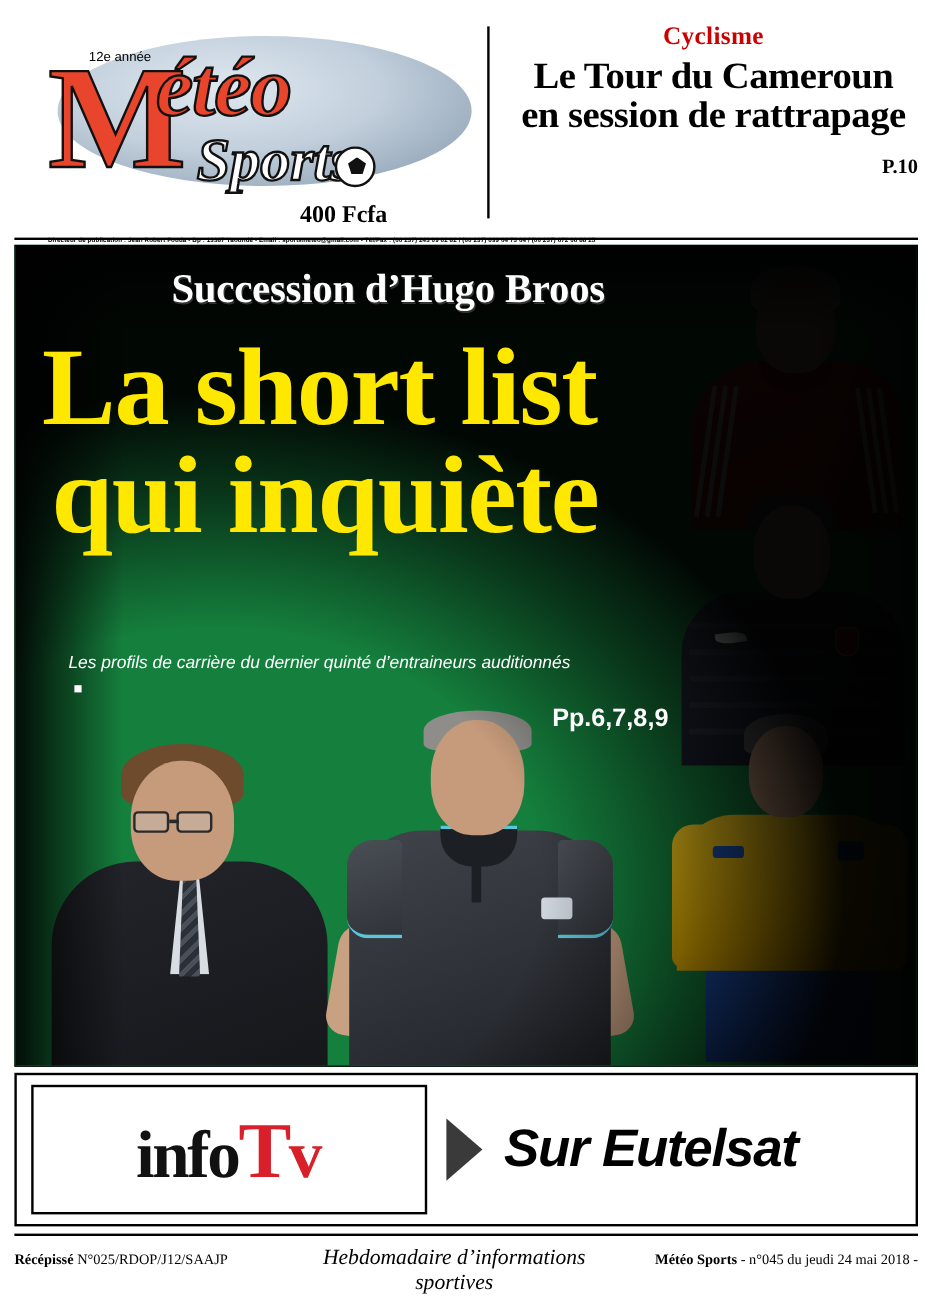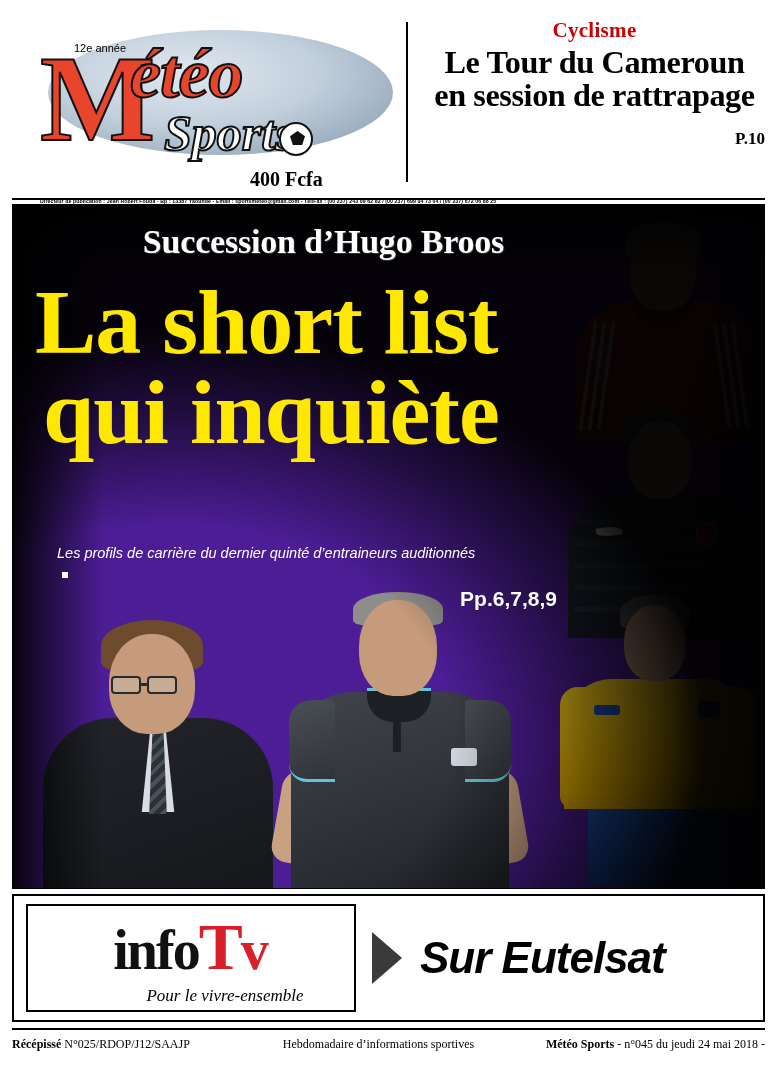--- a/index.html
+++ b/index.html
@@ -151,21 +151,21 @@
     font-weight: bold;
     letter-spacing: .1px;
     white-space: nowrap;
   }
 
   
   .main-panel {
     position: relative;
     margin-top: 4px;
     height: 685px;
-    background: #4c1d95;
+    background: #15803d;
     overflow: hidden;
     border: 1px solid #000;
   }
   .succession {
     position: absolute;
     left: 0; right: 0; top: 18px;
     text-align: center;
     color: #fff;
     font-family: "Liberation Serif", serif;
     font-weight: bold;
@@ -369,21 +369,21 @@
     margin-top: 6px;
     border-top: 2px solid #000;
     padding-top: 7px;
     display: flex;
     align-items: baseline;
     font-family: "Liberation Serif", serif;
     font-size: 12.5px;
   }
   .f-left { width: 255px; font-weight: bold; font-size: 12px; }
   .f-left .light { font-weight: normal; }
-  .f-mid { flex: 1; text-align: center; font-size: 12px;}
+  .f-mid { flex: 1; text-align: center; font-style: italic; font-size: 18px;}
   .f-right { width: 275px; text-align: right; font-size: 12px;}
   .f-right b { font-weight: bold; }
 </style>
 </head>
 <body>
 
 <div class="page">
 
   <div class="masthead">
 
@@ -490,21 +490,20 @@
 
     <div class="pages-ref">Pp.6,7,8,9</div>
   </div>
 
   <div class="ad-strip">
     <div class="ad-left">
       <div class="box"></div>
       <div class="infotv">
         <span class="blk">info</span><span class="red big">T</span><span class="red">v</span>
       </div>
-      <div class="ad-tag">Pour le vivre-ensemble</div>
     </div>
     <div class="arrow"></div>
     <div class="eutelsat">Sur Eutelsat</div>
   </div>
 
   <div class="footer">
     <div class="f-left">
       <span>Récépissé</span><span class="light"> N°025/RDOP/J12/SAAJP</span>
     </div>
     <div class="f-mid">Hebdomadaire d’informations sportives</div>

